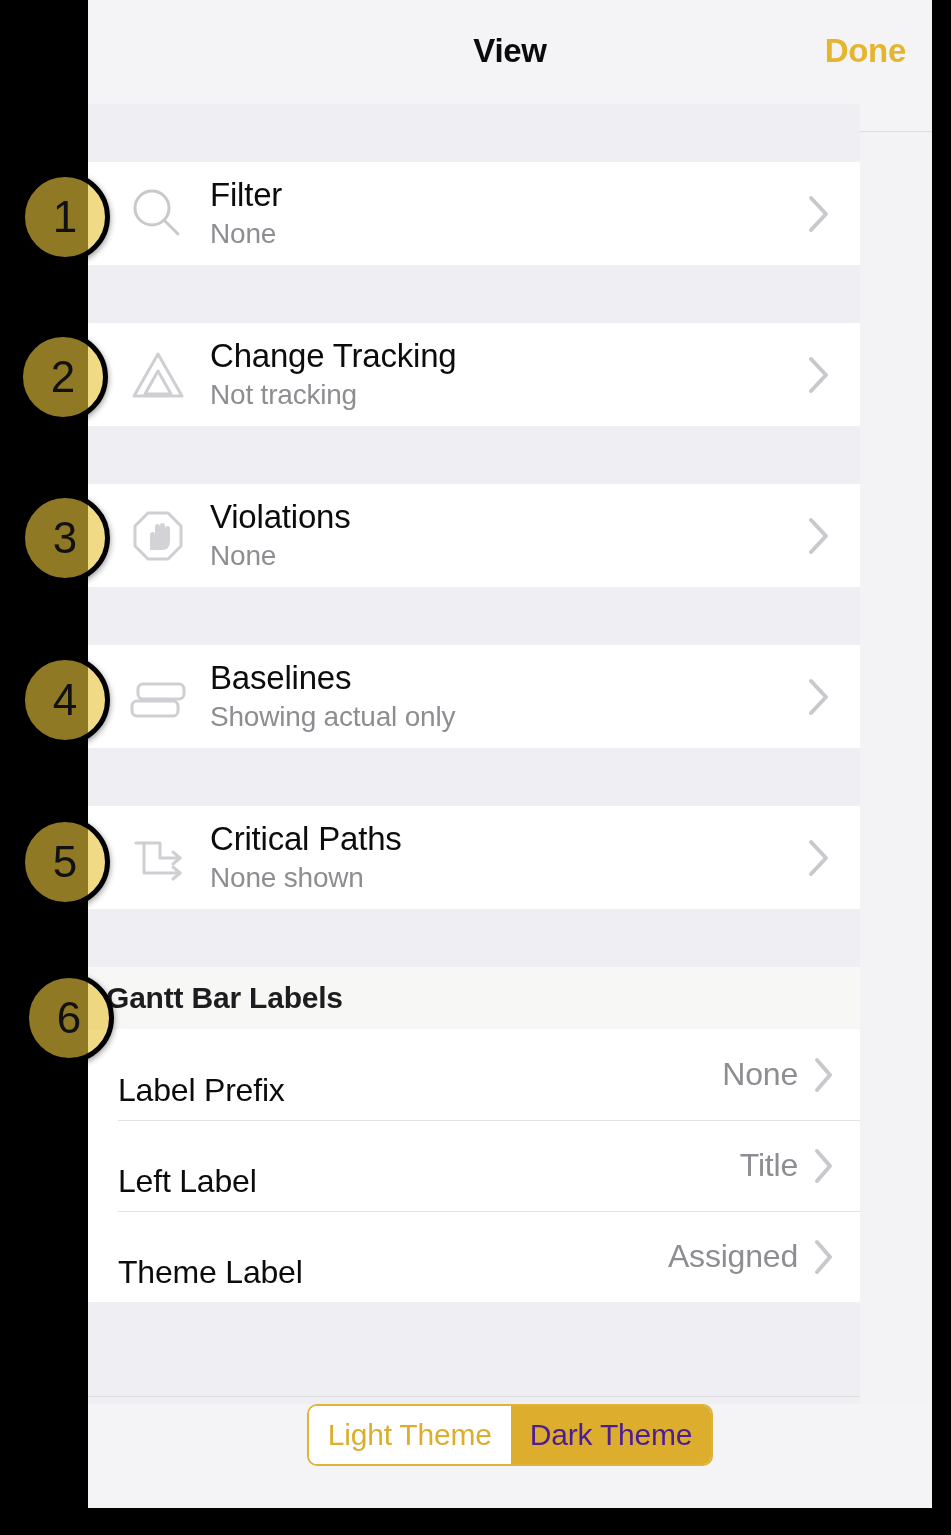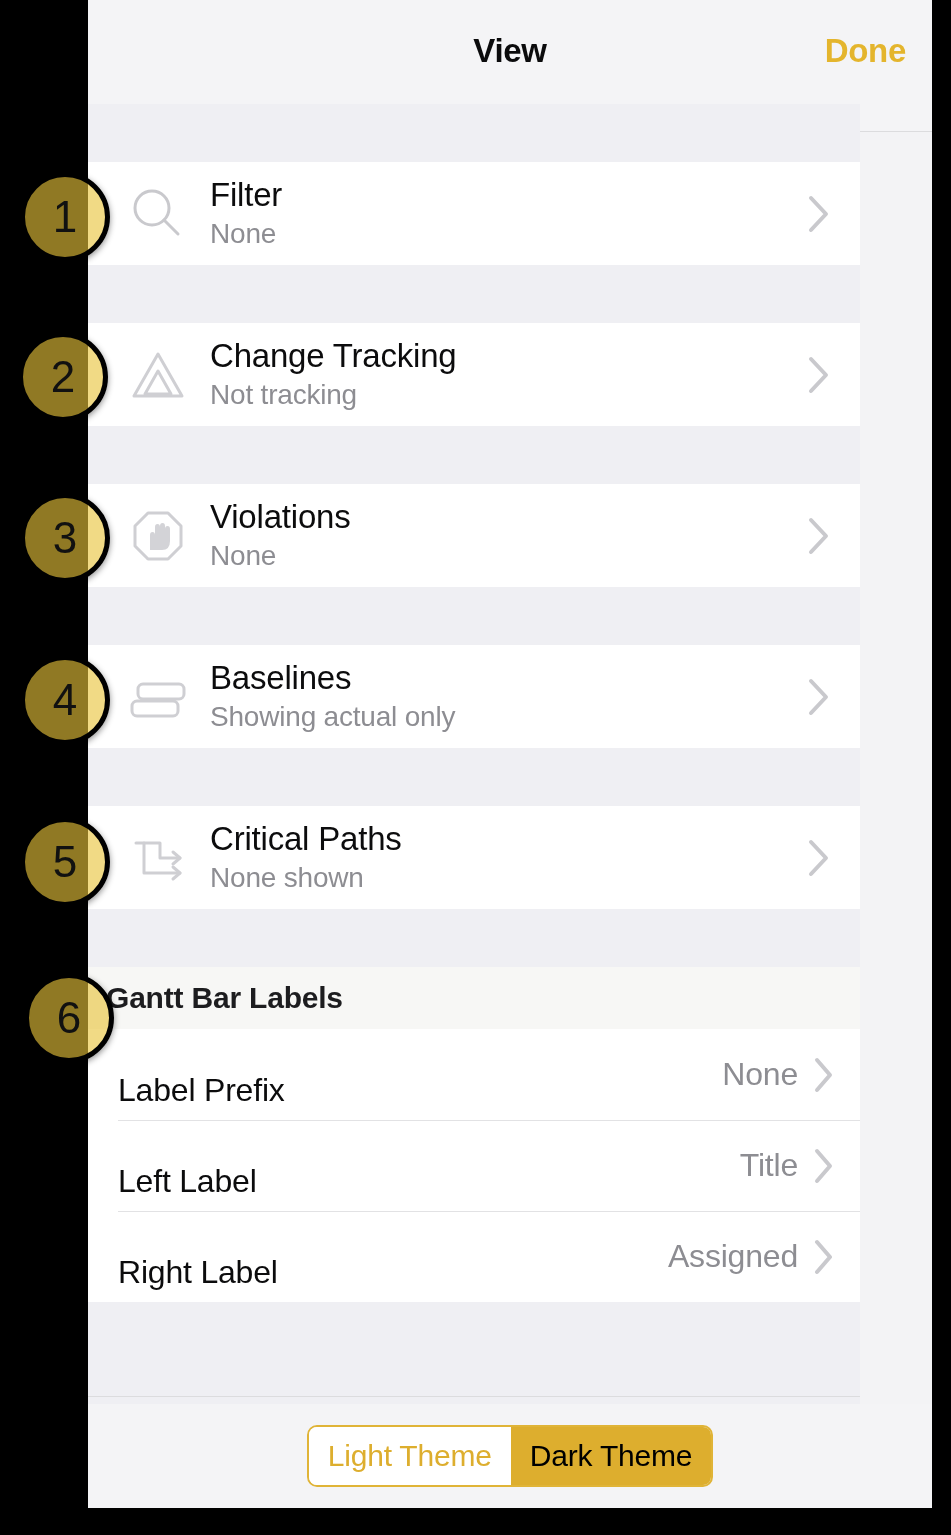--- a/index.html
+++ b/index.html
@@ -172,21 +172,21 @@
 
   
   #toolbar {
     position: absolute;
     left: 0;
     top: 1404px;
     width: 844px;
     height: 104px;
     background: #F4F4F6;
     display: flex;
-    align-items: center;
+    align-items: flex-start;
     justify-content: center;
   }
   #theme-segmented {
     display: flex;
     border: 2px solid #E0B437;
     border-radius: 10px;
     overflow: hidden;
     height: 58px;
   }
   .seg {
@@ -198,21 +198,21 @@
     letter-spacing: -0.2px;
     cursor: pointer;
     box-sizing: border-box;
   }
   .seg.off {
     background: #FFFFFF;
     color: #DDAE2E;
   }
   .seg.on {
     background: #DDAE2E;
-    color: #000000;
+    color: #4c1d95;
   }
 
   
   .badge {
     position: absolute;
     width: 90px;
     height: 90px;
     border-radius: 50%;
     background: rgba(232,196,58,0.62);
     border: 5px solid #000000;
@@ -360,21 +360,21 @@
       <span class="val-label">Left Label</span>
       <span class="val-value">Title</span>
       <span class="chev" style="margin-right:0;">
         <svg width="24" height="42" viewBox="0 0 24 42">
           <polyline points="5,6 18,21 5,36" fill="none" stroke="#C9C9CD" stroke-width="4" stroke-linecap="round" stroke-linejoin="round"></polyline>
         </svg>
       </span>
     </div>
 
     <div class="val-row">
-      <span class="val-label">Right Label</span>
+      <span class="val-label">Theme Label</span>
       <span class="val-value">Assigned</span>
       <span class="chev" style="margin-right:0;">
         <svg width="24" height="42" viewBox="0 0 24 42">
           <polyline points="5,6 18,21 5,36" fill="none" stroke="#C9C9CD" stroke-width="4" stroke-linecap="round" stroke-linejoin="round"></polyline>
         </svg>
       </span>
     </div>
 
     <div id="gantt-bottom-gap"></div>
 

